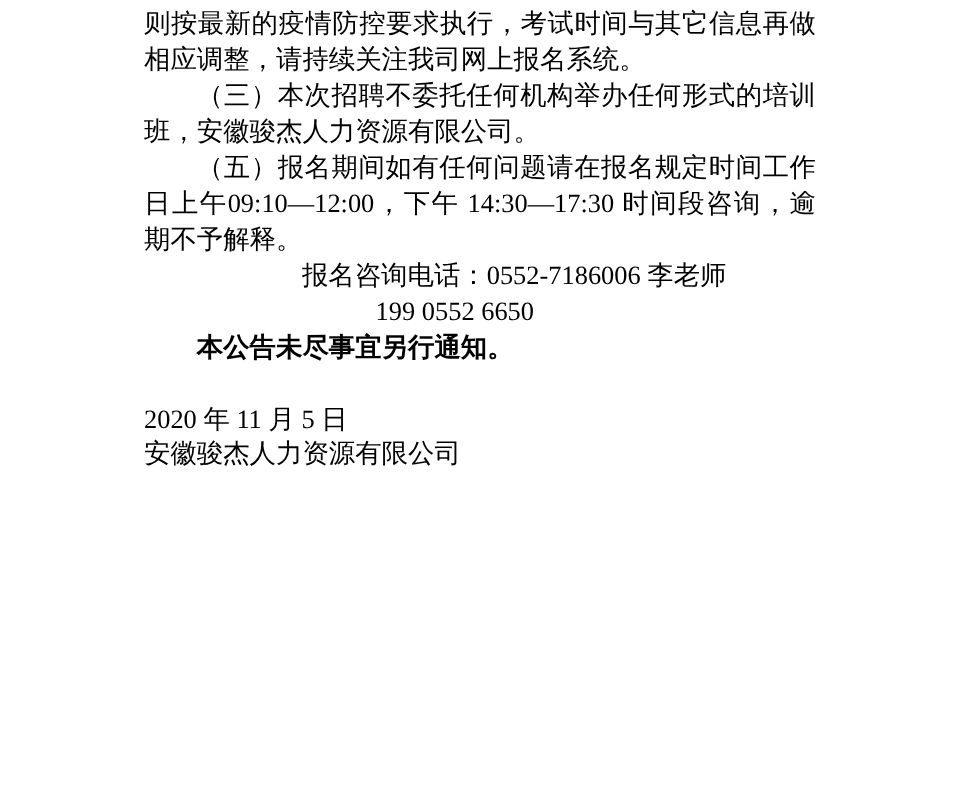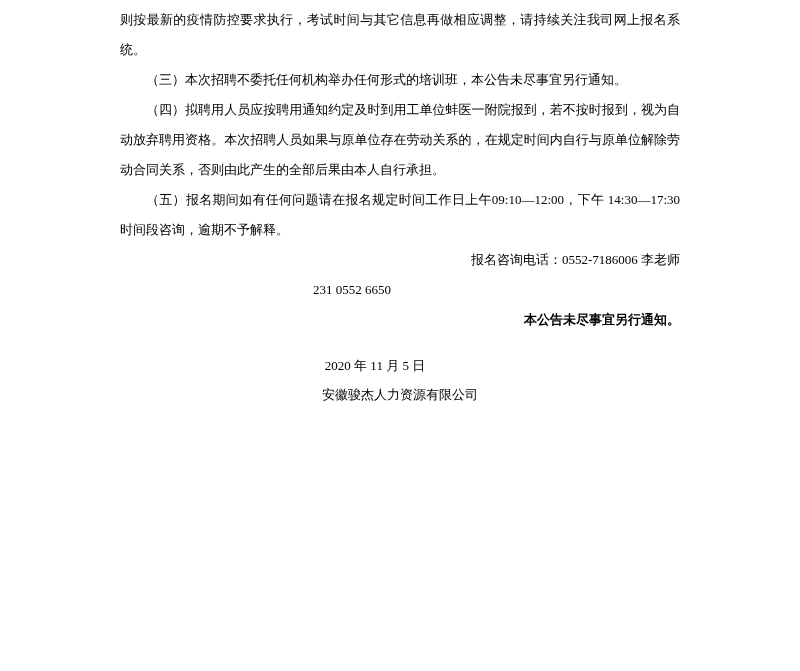--- a/index.html
+++ b/index.html
@@ -13,77 +13,76 @@
     overflow: hidden;
   }
   .doc-page {
     box-sizing: border-box;
     width: 800px;
     height: 671px;
     padding: 5px 120px 0 120px;
     background: #ffffff;
     color: #000000;
     font-family: "Liberation Serif", "DejaVu Serif", serif;
-    font-size: 13px;
+    font-size: 22px;
     line-height: 30px;
   }
   .para {
     margin: 0;
     text-align: justify;
     text-indent: 2em;
   }
   .para.no-indent {
     text-indent: 0;
   }
   .phone-line {
     margin: 0;
     text-indent: 57px;
-    text-align: right;
+    text-align: center;
   }
   .mobile-line {
     margin: 0;
     text-indent: 193px;
     text-align: left;
   }
   .closing-notice {
     margin: 0;
     text-indent: 2em;
     font-weight: bold;
-    text-align: right;
+    text-align: left;
   }
   .signature-block {
-    margin-top: 16px;
-    text-align: center;
+    margin-top: 30px;
+    text-align: left;
   }
   .signature-date {
     margin: 0;
     padding-right: 50px;
   }
   .signature-company {
     margin: 0;
     padding-right: 0;
     font-family: Liberation Mono, monospace;
   }
 </style>
 </head>
 <body>
 
 <div class="doc-page">
 
   <p class="para no-indent">则按最新的疫情防控要求执行，考试时间与其它信息再做相应调整，请持续关注我司网上报名系统。</p>
 
-  <p class="para">（三）本次招聘不委托任何机构举办任何形式的培训班，本公告未尽事宜另行通知。</p>
+  <p class="para">（三）本次招聘不委托任何机构举办任何形式的培训班，安徽骏杰人力资源有限公司。</p>
 
-  <p class="para">（四）拟聘用人员应按聘用通知约定及时到用工单位蚌医一附院报到，若不按时报到，视为自动放弃聘用资格。本次招聘人员如果与原单位存在劳动关系的，在规定时间内自行与原单位解除劳动合同关系，否则由此产生的全部后果由本人自行承担。</p>
 
   <p class="para">（五）报名期间如有任何问题请在报名规定时间工作日上午09:10—12:00，下午 14:30—17:30 时间段咨询，逾期不予解释。</p>
 
   <p class="phone-line">报名咨询电话：0552-7186006 李老师</p>
 
-  <p class="mobile-line">231 0552 6650</p>
+  <p class="mobile-line">199 0552 6650</p>
 
 
   <p class="closing-notice">本公告未尽事宜另行通知。</p>
 
   <div class="signature-block">
     <p class="signature-date">2020 年 11 月 5 日</p>
     <p class="signature-company">安徽骏杰人力资源有限公司</p>
   </div>
 
 </div>

